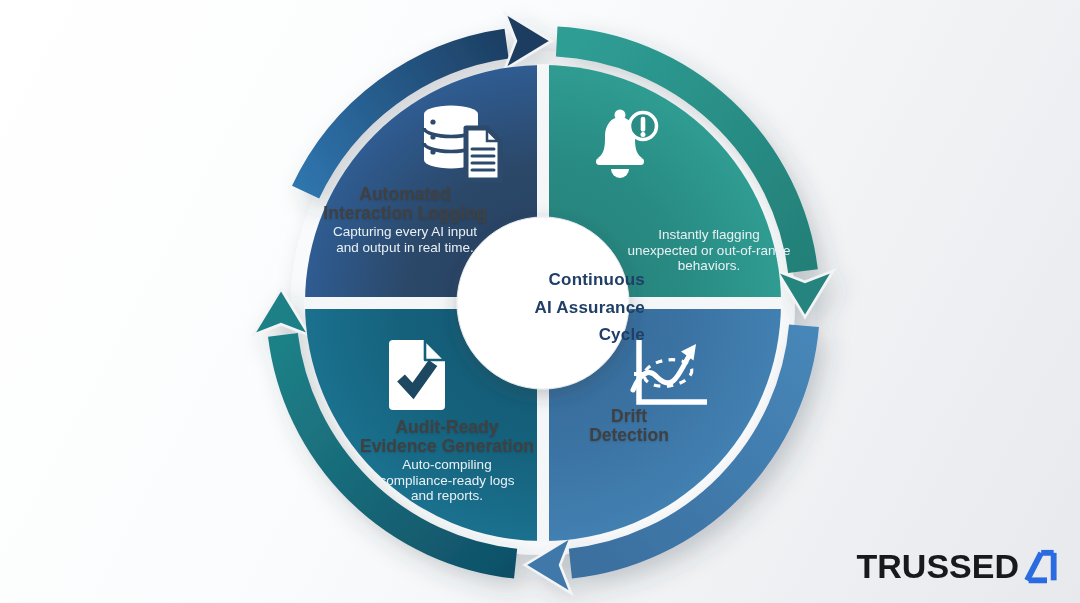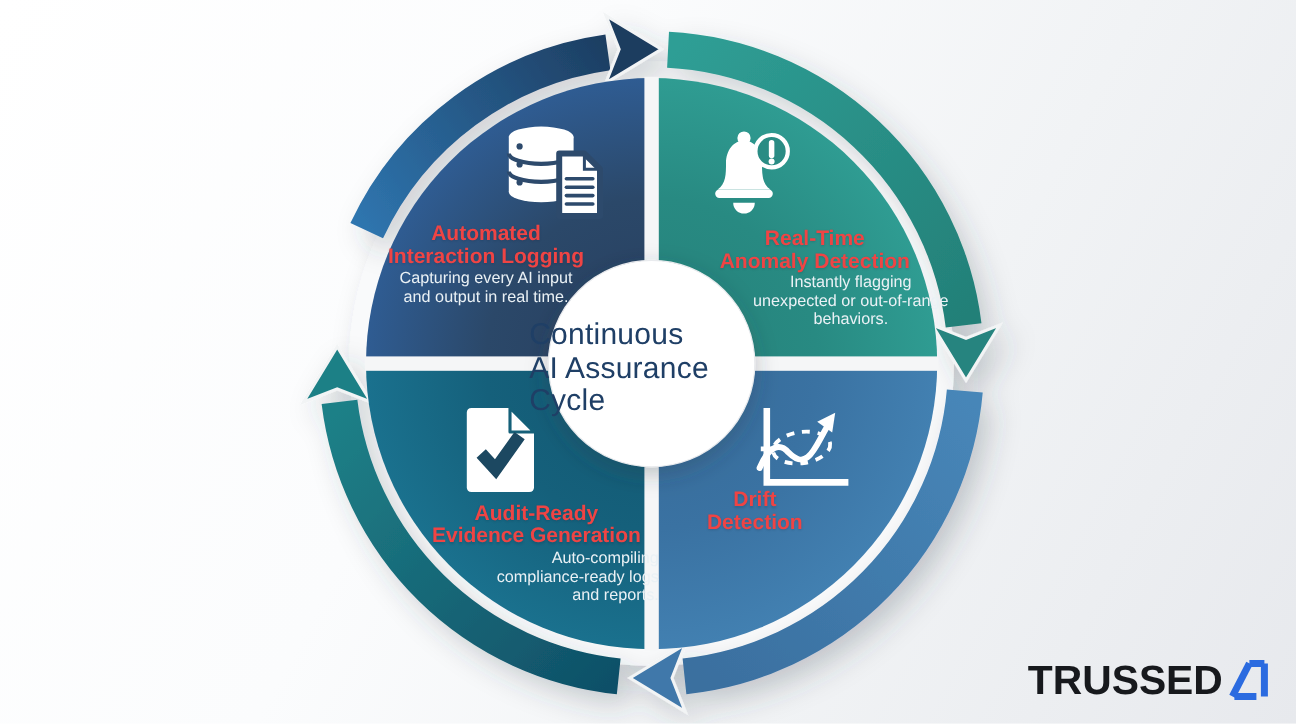--- a/index.html
+++ b/index.html
@@ -6,33 +6,33 @@
   html, body { width: 1080px; height: 603px; overflow: hidden; }
   body {
     font-family: "Liberation Sans", sans-serif;
     background: linear-gradient(118deg, #ffffff 0%, #fbfcfd 38%, #f1f3f5 68%, #e7e9ed 100%);
     position: relative;
   }
   #stage { position: absolute; inset: 0; width: 1080px; height: 603px; }
   .abs { position: absolute; }
   .preline { white-space: pre-line; }
   .q-title {
-    color: #ef4444; font-weight: bold; font-size: 17.5px; line-height: 19px;
+    color: #404040; font-weight: bold; font-size: 17.5px; line-height: 19px;
     text-align: center; text-shadow: 0 1px 2px rgba(10,30,45,0.18);
   }
   .q-sub {
     color: #eaf1f5; font-size: 13.5px; line-height: 15.5px; text-align: center;
   }
   .center-title {
-    color: #1f3f66; font-weight: normal; font-size: 25px; line-height: 27.5px;
-    text-align: left; letter-spacing: 0.2px;
+    color: #1f3f66; font-weight: bold; font-size: 17px; line-height: 27.5px;
+    text-align: right; letter-spacing: 0.2px;
   }
   #logo {
     position: absolute; right: 18px; bottom: 16px;
-    display: flex; align-items: center; gap: 3px;
+    display: flex; gap: 3px;
   }
   #logo .logo-text {
     font-size: 34px; font-weight: 800; color: #17191d; letter-spacing: 0px;
   }
   svg { display: block; }
 </style>
 </head>
 <body>
 
 <div id="stage">
@@ -171,29 +171,27 @@
       <path d="M8,54 C16,35 25,33 32,41 C38,47 43,49 48,45 C54,40.5 58,30 64,20" fill="none" stroke="#ffffff" stroke-width="5" stroke-linecap="round"></path>
       <polygon points="71,8 68.5,24.5 56,15.5" fill="#ffffff"></polygon>
     </svg>
   </div>
 
   <div class="abs q-title preline" style="left:283px; top:185px; width:244px;">Automated
 Interaction Logging</div>
   <div class="abs q-sub preline" style="left:303px; top:224px; width:204px;text-align:center;">Capturing every AI input
 and output in real time.</div>
 
-  <div class="abs q-title preline" style="left:557px; top:189px; width:244px;">Real-Time
-Anomaly Detection</div>
   <div class="abs q-sub preline" style="left:597px; top:227px; width:224px;">Instantly flagging
 unexpected or out-of-range
 behaviors.</div>
 
   <div class="abs q-title preline" style="left:325px; top:418px; width:244px;text-align:center;">Audit-Ready
 Evidence Generation</div>
-  <div class="abs q-sub preline" style="left:345px; top:457px; width:204px;text-align:right;">Auto-compiling
+  <div class="abs q-sub preline" style="left:345px; top:457px; width:204px;">Auto-compiling
 compliance-ready logs
 and reports.</div>
 
   <div class="abs q-title preline" style="left:507px; top:407px; width:244px;">Drift
 Detection</div>
 
   <div class="abs center-title preline" style="left:441px; top:266px; width:204px;">Continuous
 AI Assurance
 Cycle</div>
 

